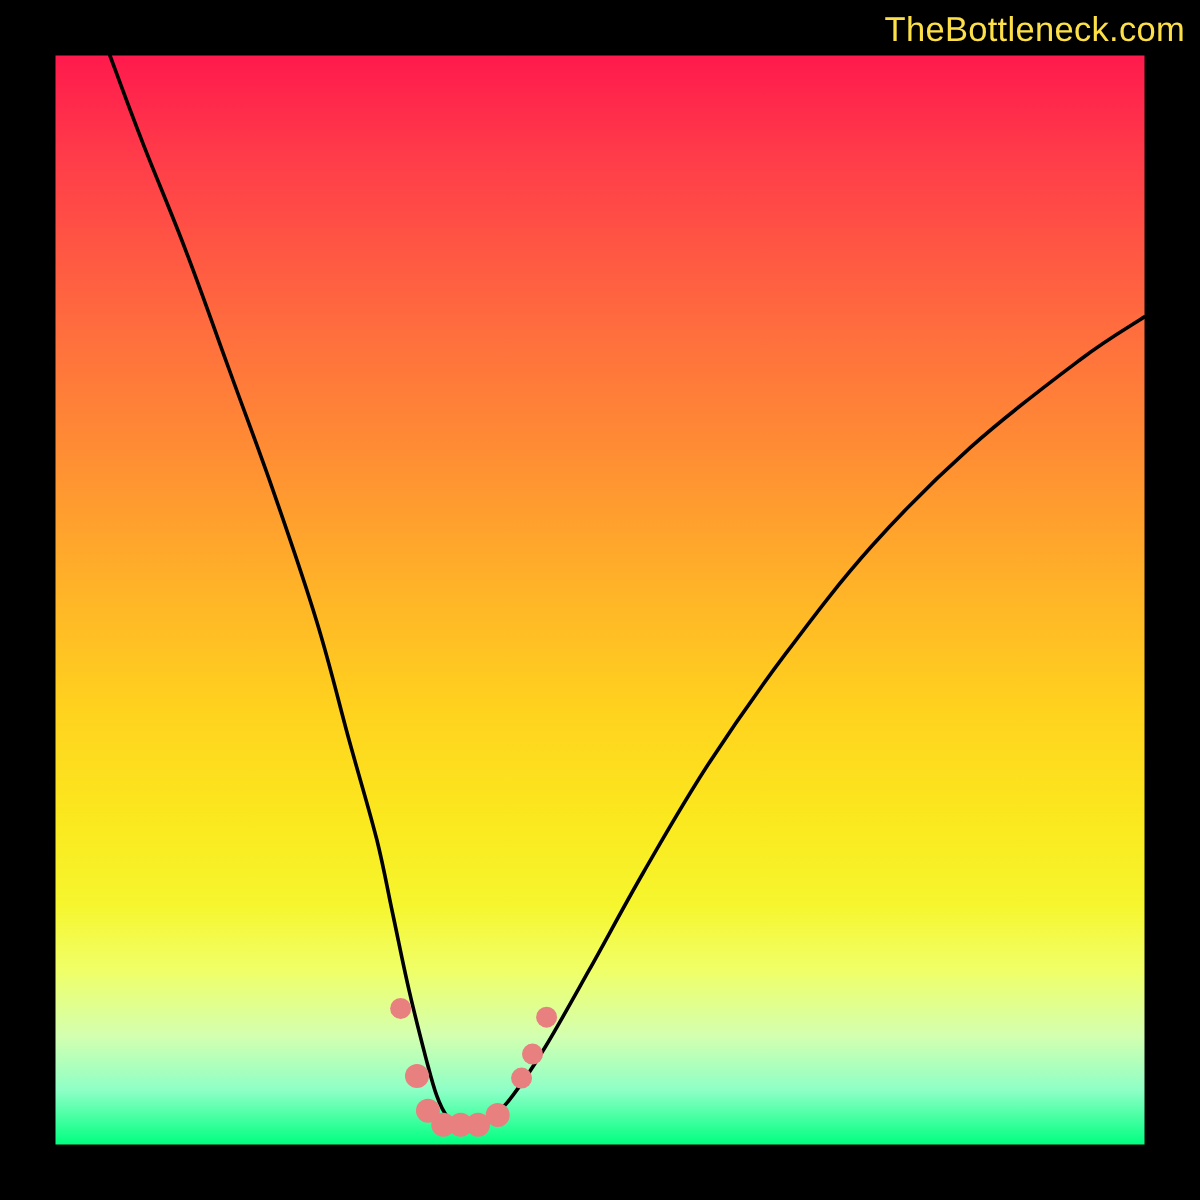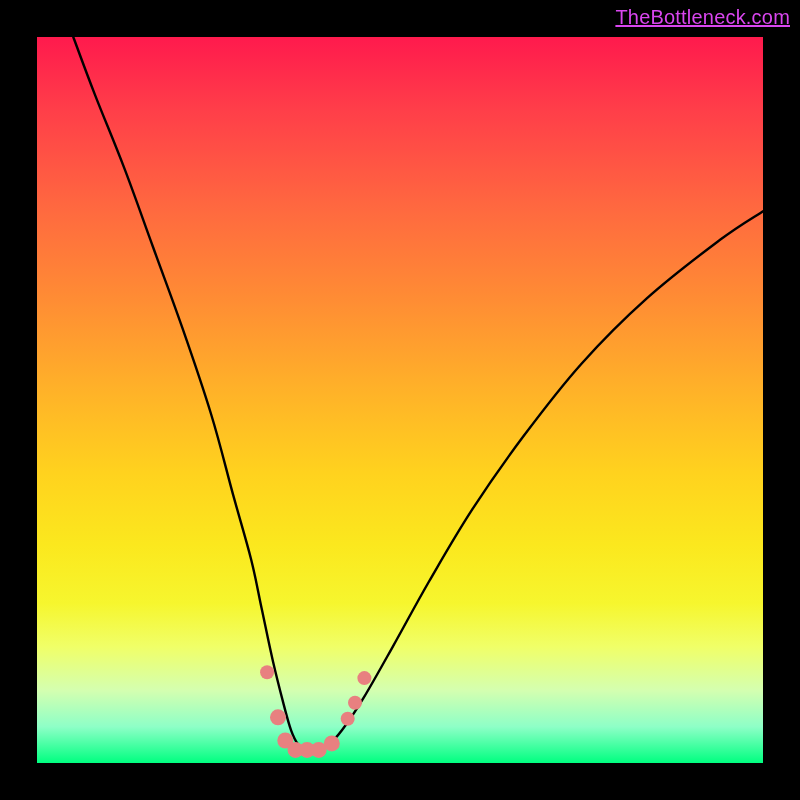--- a/index.html
+++ b/index.html
@@ -37,25 +37,24 @@
       #f0ff68 84%,
       #d4ffb0 90%,
       #8effc7 95%,
       #00ff80 100%
     );
   }
   .watermark {
     position: absolute;
     top: 6px;
     right: 10px;
-    color: #d946ef;
-    font-size: 20px;
+    color: #fde047;
+    font-size: 23px;
     letter-spacing: 0.2px;
     user-select: none;
-    text-decoration: underline;
   }
   svg.curve {
     position: absolute;
     left: 0;
     top: 0;
     width: 726px;
     height: 726px;
     overflow: visible;
   }
 </style>

